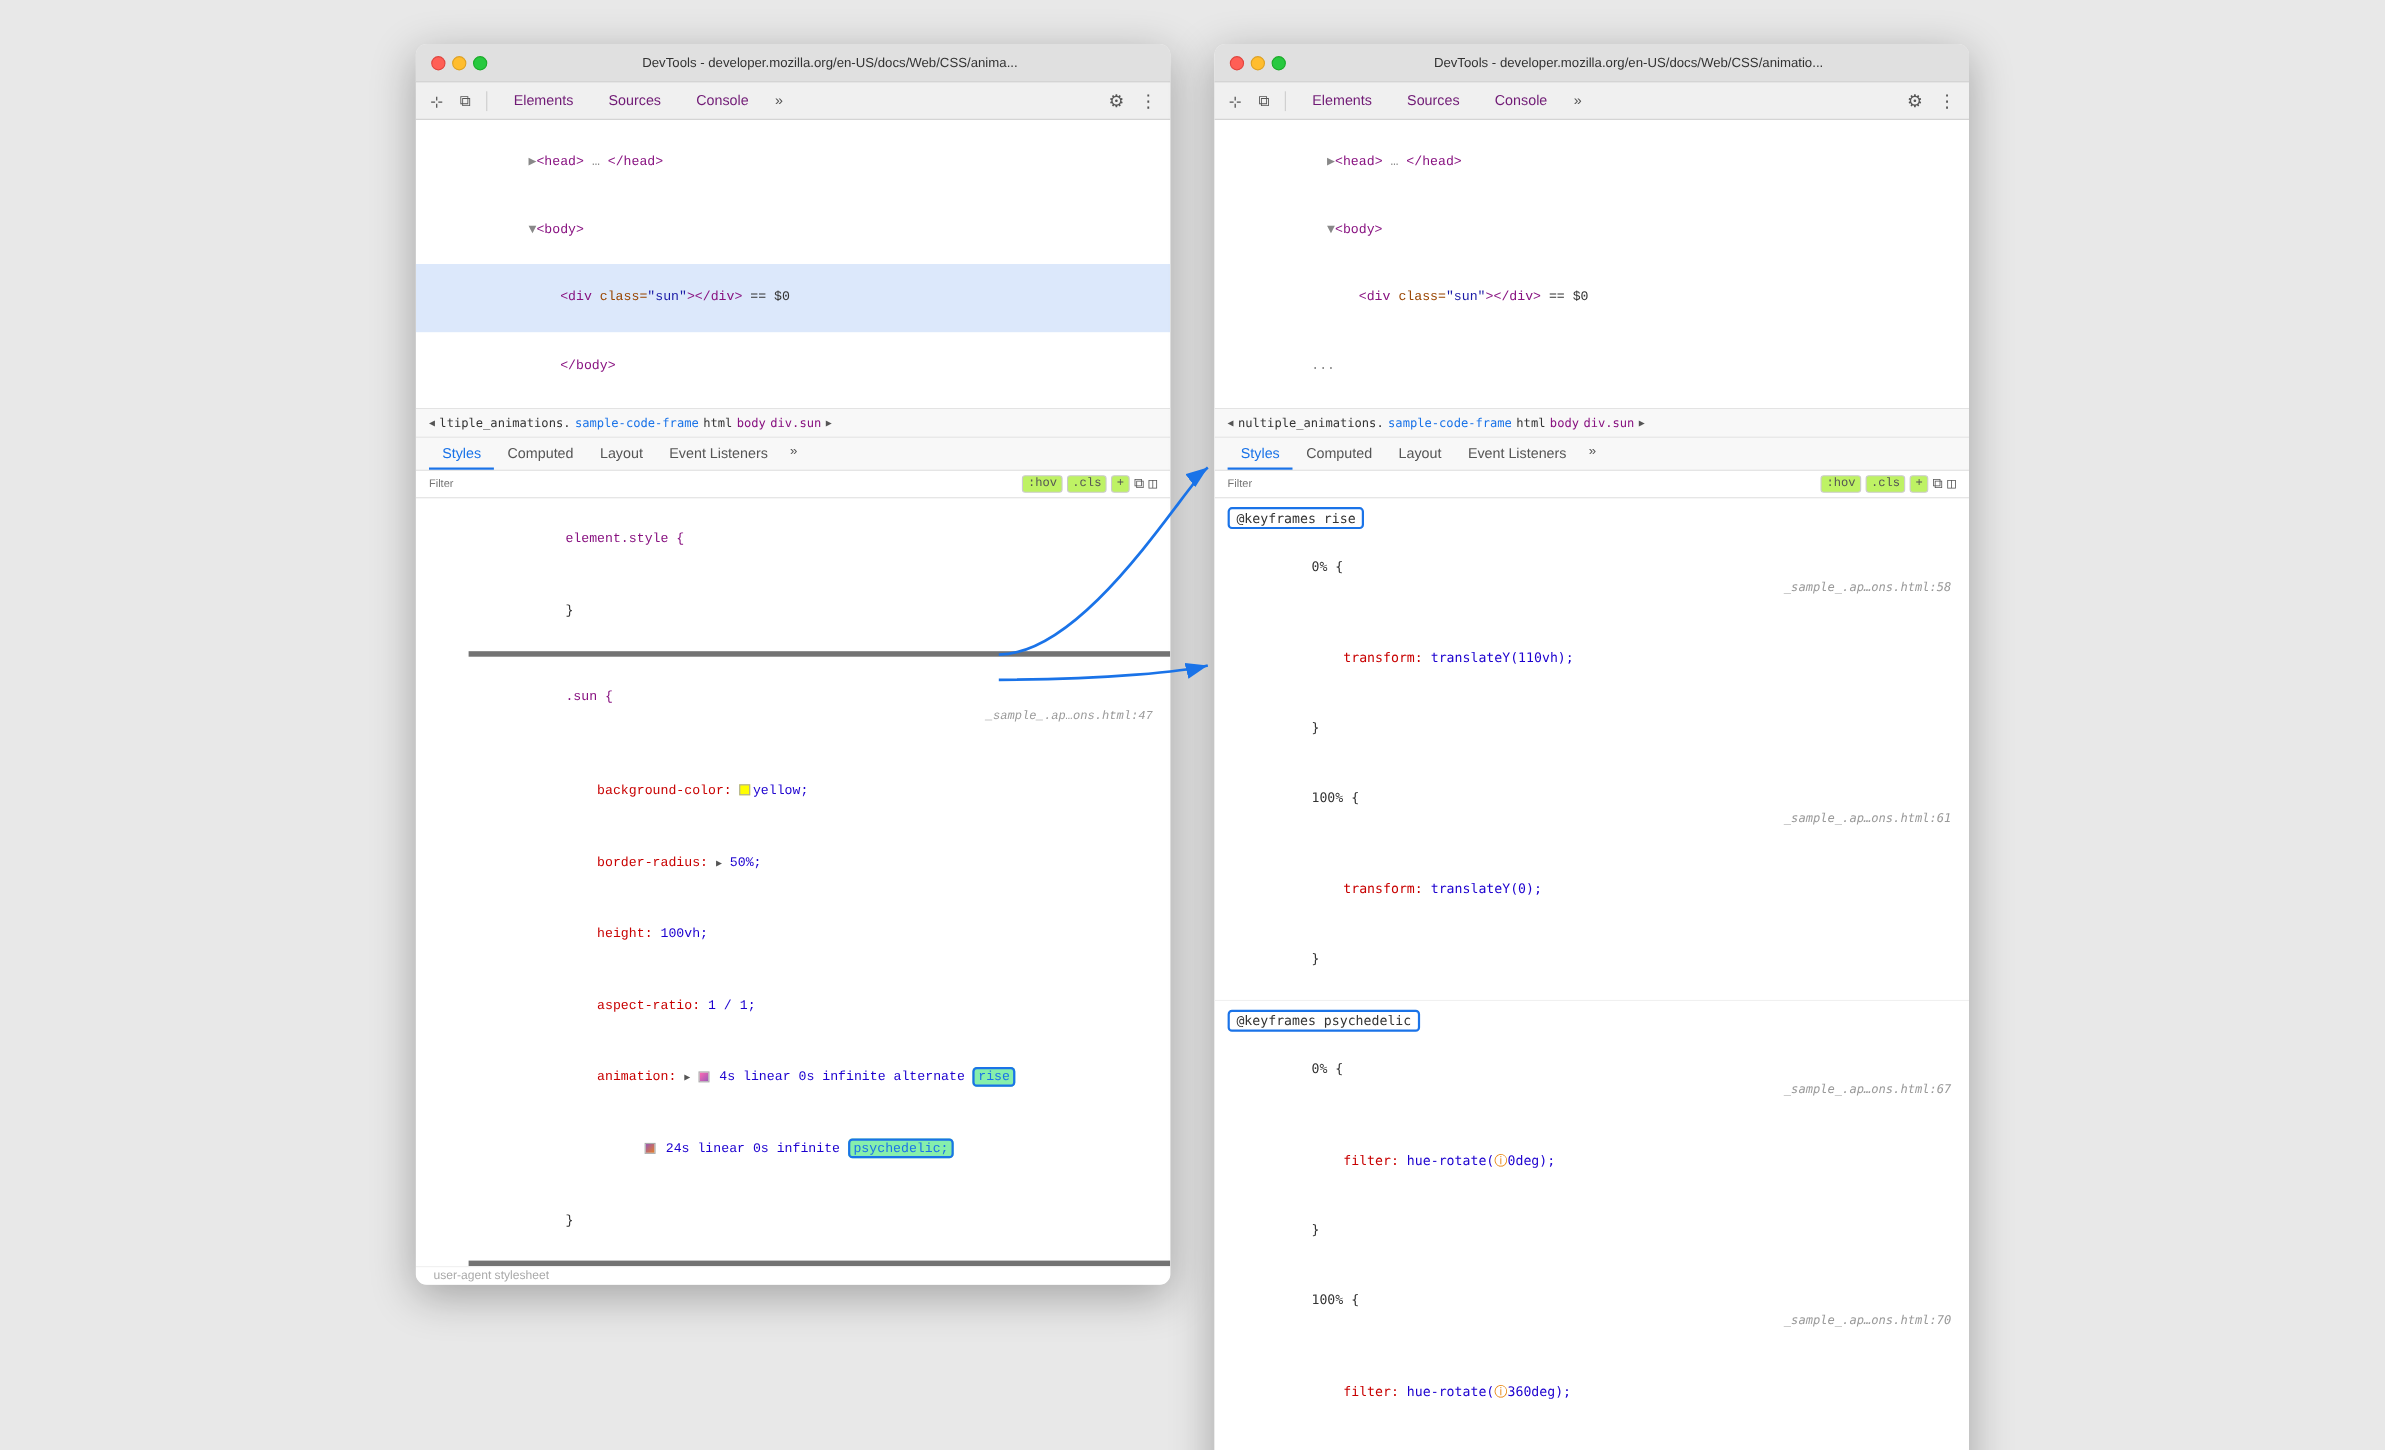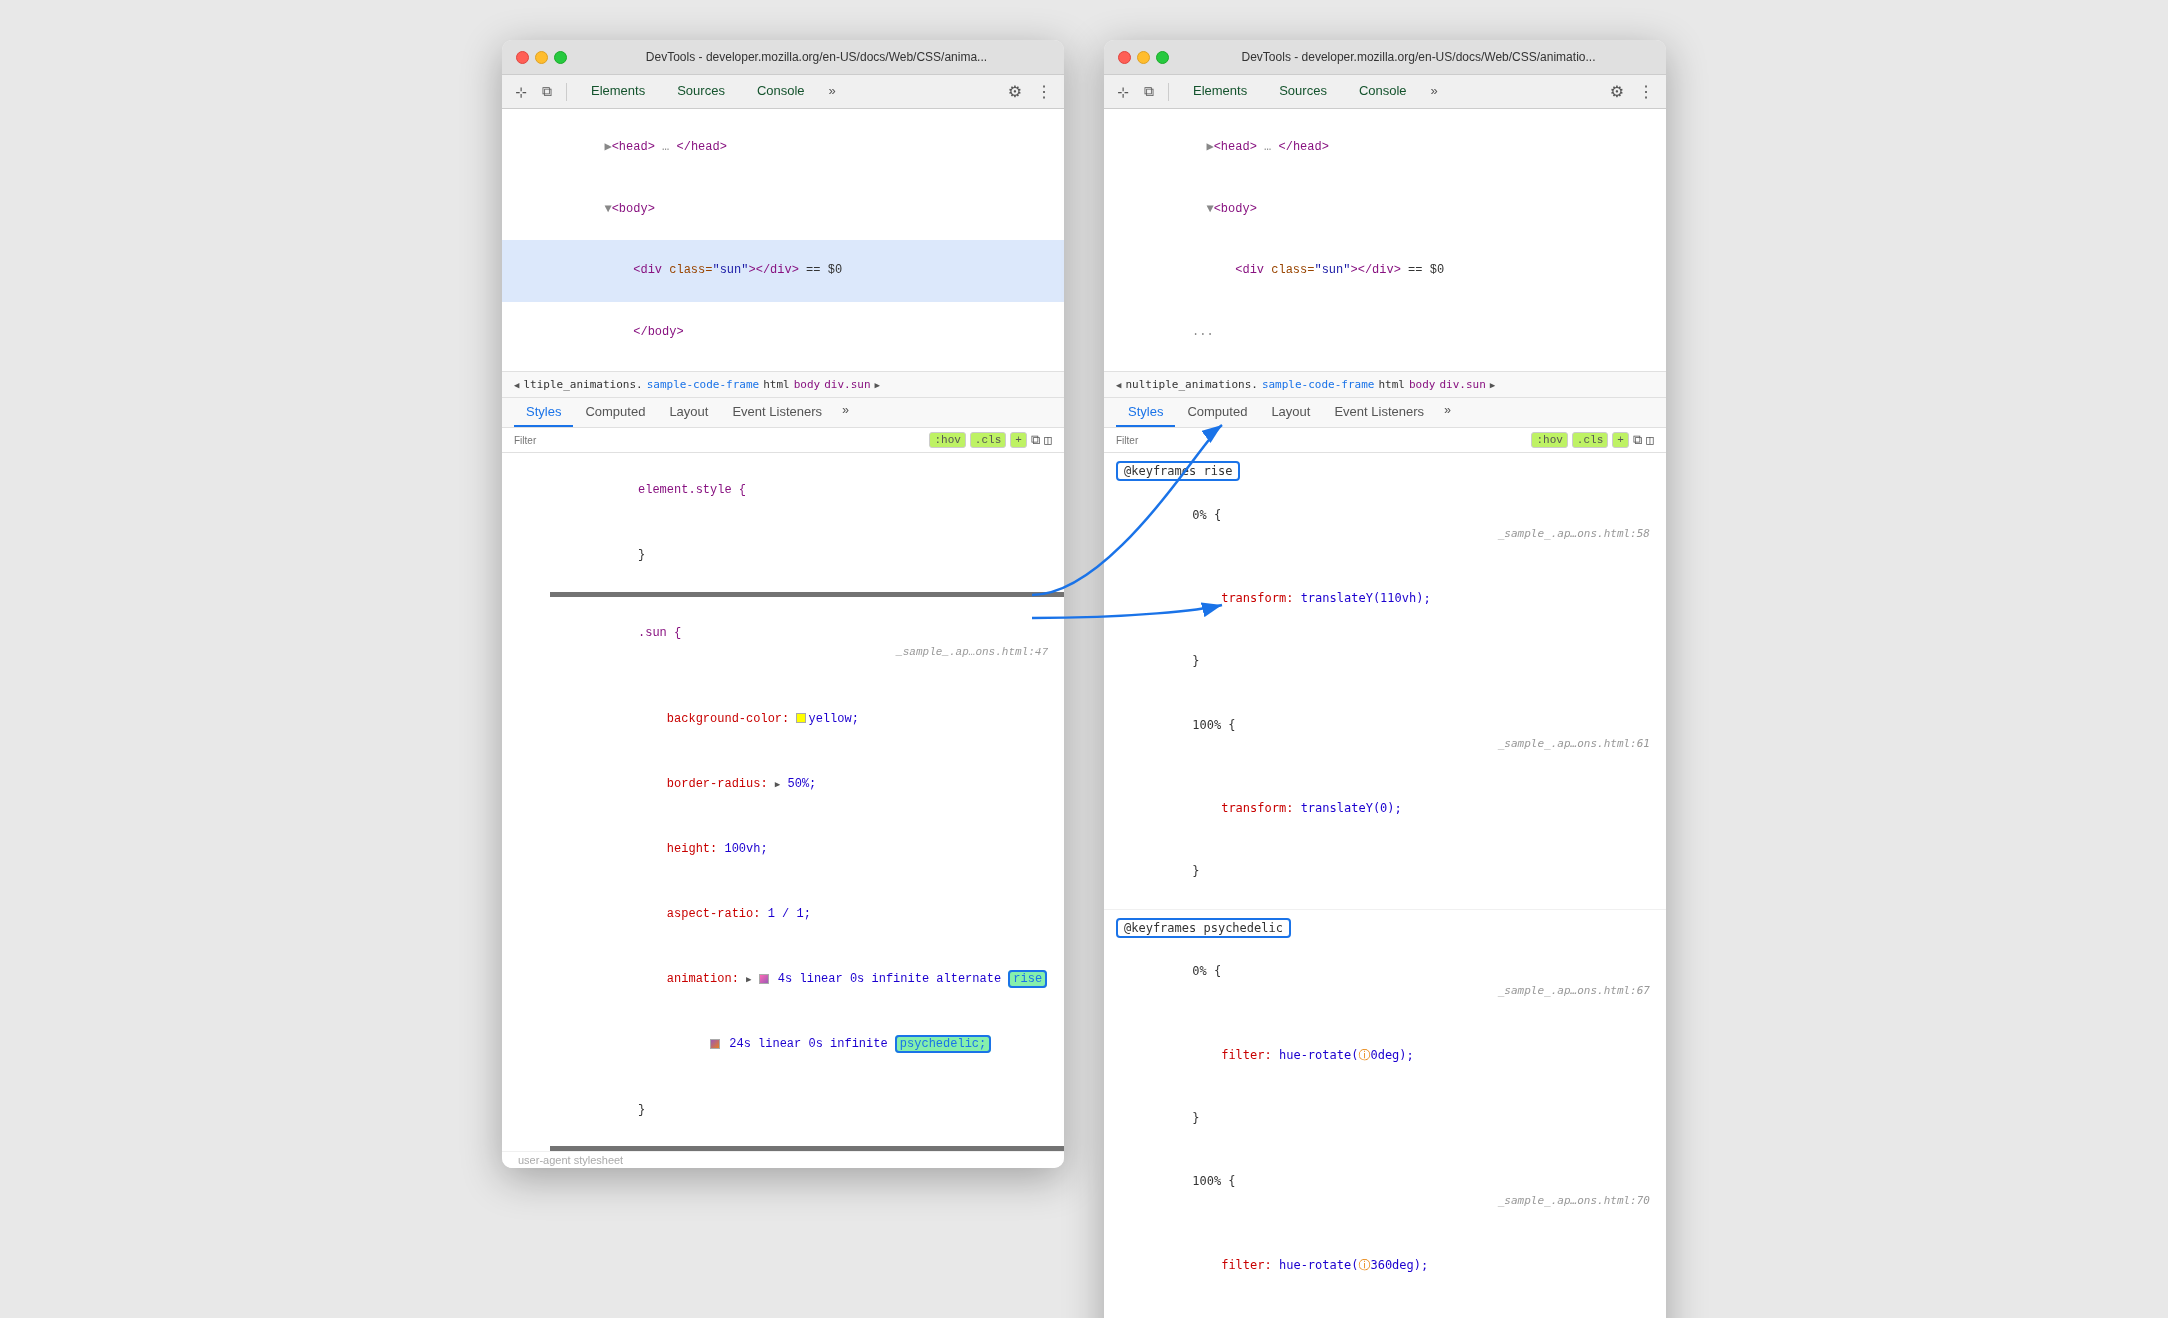--- a/index.html
+++ b/index.html
@@ -12,21 +12,21 @@
       min-height: 100vh;
       padding: 40px;
       gap: 40px;
     }
 
     .devtools-window {
       background: #f5f5f5;
       border-radius: 10px;
       box-shadow: 0 10px 40px rgba(0,0,0,0.3);
       overflow: hidden;
-      width: 562px;
+      width: 686px;
       min-height: 780px;
       display: flex;
       flex-direction: column;
     }
 
     
     .title-bar {
       background: #e0e0e0;
       padding: 10px 14px;
       display: flex;
@@ -87,21 +87,21 @@
 
     .toolbar-tabs {
       display: flex;
       flex: 1;
       gap: 0;
     }
 
     .toolbar-tab {
       padding: 4px 16px;
       font-size: 13px;
-      color: #14532d;
+      color: #701a75;
       cursor: pointer;
       border-bottom: 2px solid transparent;
     }
 
     .toolbar-more {
       font-size: 13px;
       color: #555;
       padding: 4px 8px;
       cursor: pointer;
     }

